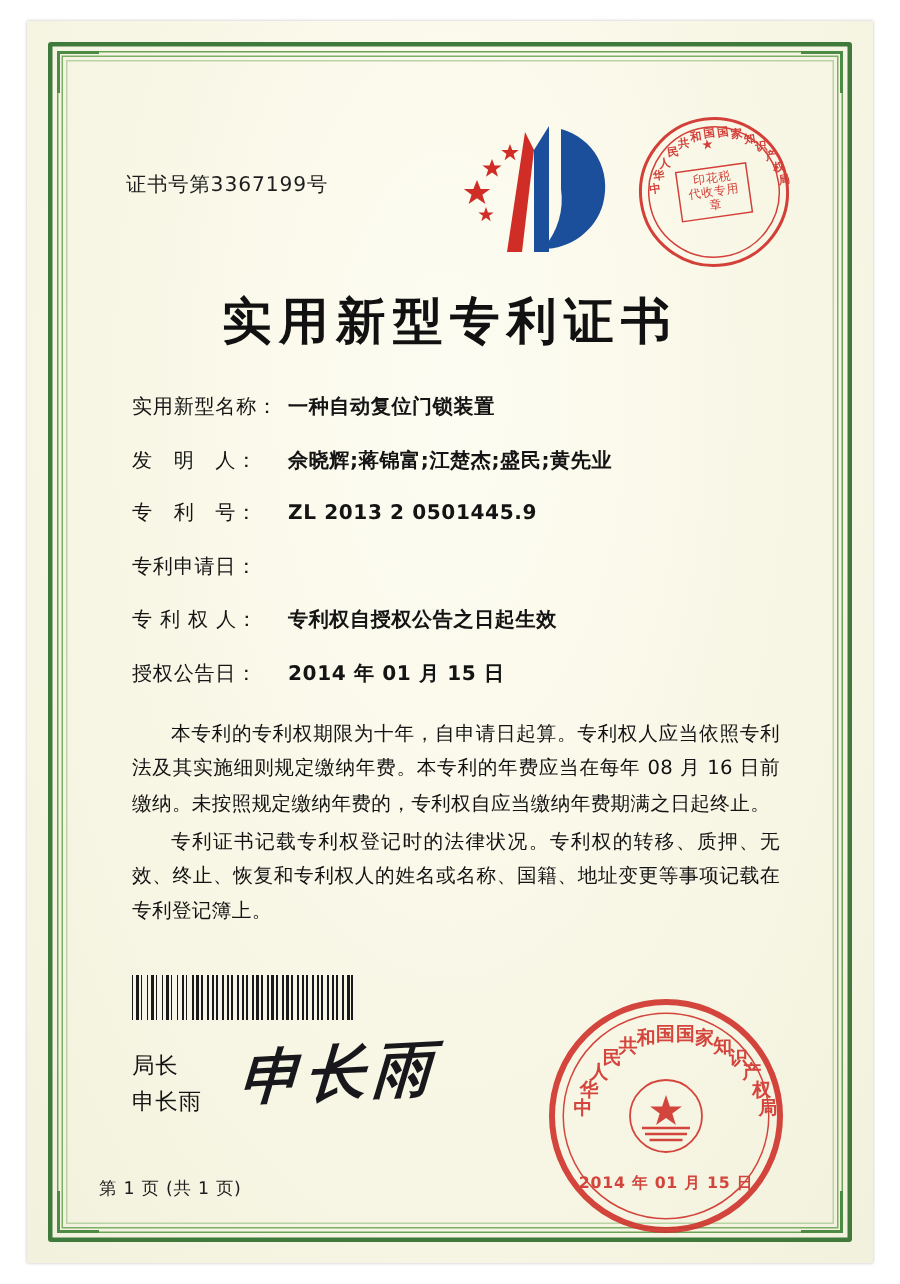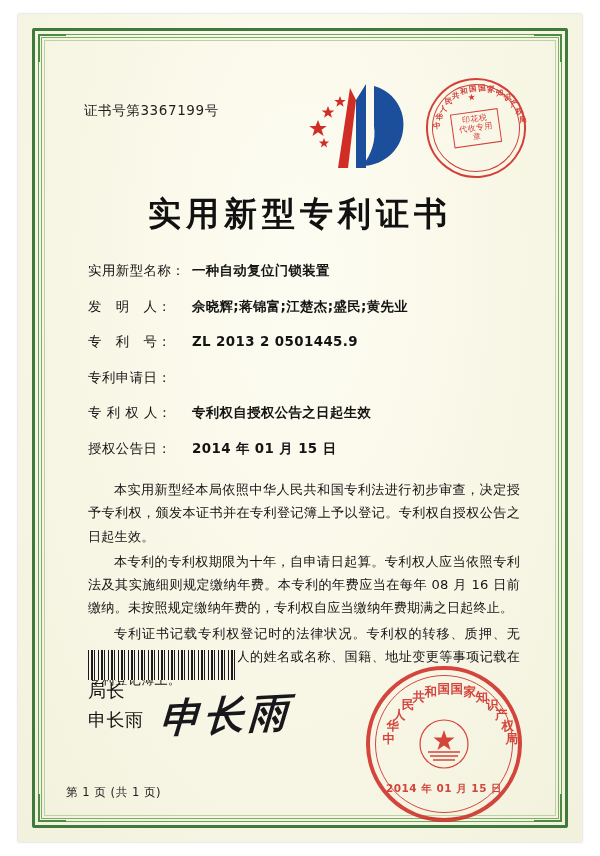--- a/index.html
+++ b/index.html
@@ -74,21 +74,21 @@
   .content {
     position: absolute;
     left: 48px;
     top: 52px;
     right: 48px;
     bottom: 40px;
   }
   .cert-no {
     position: absolute;
     left: 18px;
-    top: 36px;
+    top: 48px;
     font-family: "DejaVu Sans", sans-serif;
     font-size: 13.5px;
     color: #1d1d1d;
     letter-spacing: 0.6px;
   }
   
   .logo {
     position: absolute;
     left: 238px;
     top: 14px;
@@ -215,22 +215,22 @@
         #1a1a1a 3px, #1a1a1a 5px,
         #f6f5e7 5px, #f6f5e7 6px,
         #1a1a1a 6px, #1a1a1a 7px,
         #f6f5e7 7px, #f6f5e7 10px
       );
   }
   
   .sig-block {
     position: absolute;
     left: 22px;
-    top: 611px;
-    font-size: 18px;
+    top: 632px;
+    font-size: 15px;
     line-height: 1.6;
     color: #141414;
     letter-spacing: 0.5px;
   }
   .sig-hand {
     position: absolute;
     left: 94px;
     top: 622px;
     font-family: "DejaVu Serif", serif;
     font-size: 40px;
@@ -381,21 +381,20 @@
           <div class="field-label">专 利 权 人：</div>
           <div class="field-value">专利权自授权公告之日起生效</div>
         </div>
         <div class="field-row">
           <div class="field-label">授权公告日：</div>
           <div class="field-value">2014 年 01 月 15 日</div>
         </div>
       </div>
 
       <div class="paras">
-        <p class="para">本实用新型经本局依照中华人民共和国专利法进行初步审查，决定授予专利权，颁发本证书并在专利登记簿上予以登记。专利权自授权公告之日起生效。</p>
         <p class="para">本专利的专利权期限为十年，自申请日起算。专利权人应当依照专利法及其实施细则规定缴纳年费。本专利的年费应当在每年 08 月 16 日前缴纳。未按照规定缴纳年费的，专利权自应当缴纳年费期满之日起终止。</p>
         <p class="para">专利证书记载专利权登记时的法律状况。专利权的转移、质押、无效、终止、恢复和专利权人的姓名或名称、国籍、地址变更等事项记载在专利登记簿上。</p>
       </div>
 
       <div class="barcode"></div>
 
       <div class="sig-block">
         <div>局长</div>
         <div>申长雨</div>
       </div>

